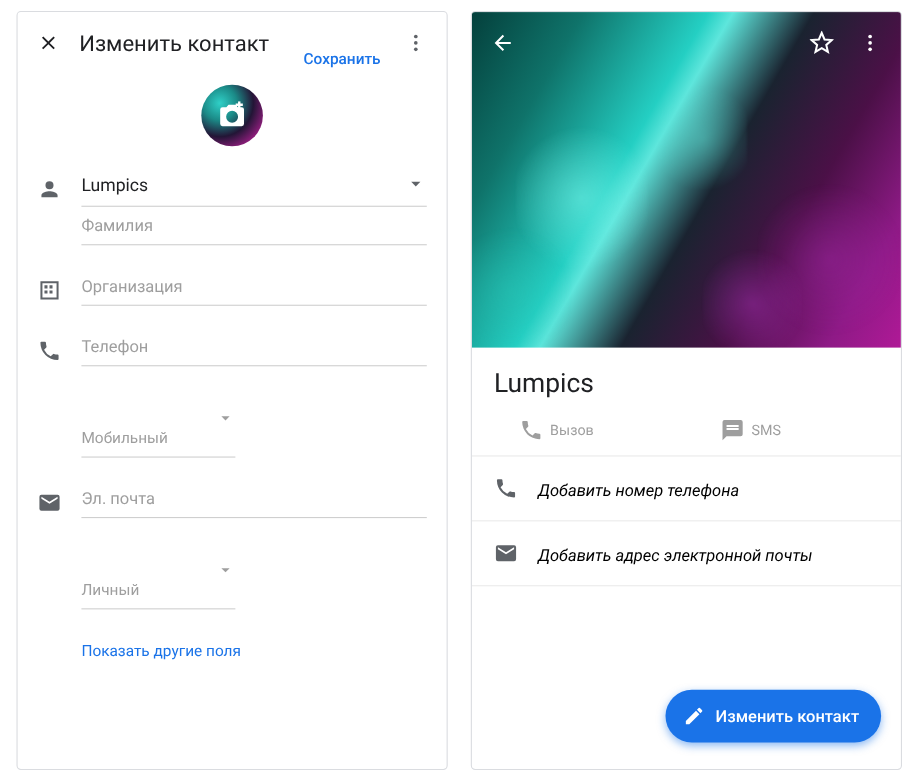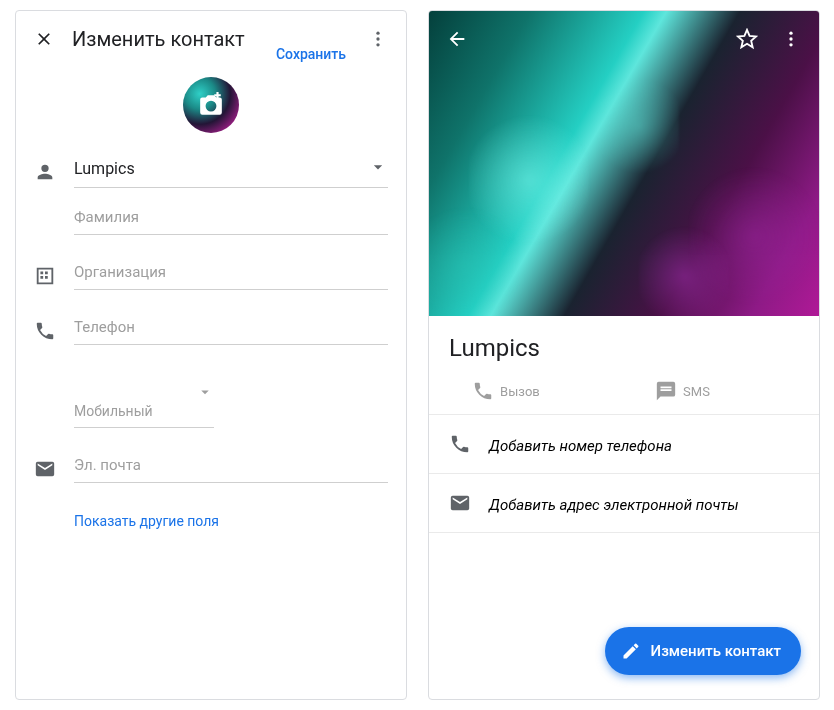--- a/index.html
+++ b/index.html
@@ -20,21 +20,21 @@
     background:radial-gradient(circle at 30% 30%,#2fd0c7 0%,#1b8a87 28%,#231536 55%,#8a1d79 78%,#c21ea1 100%);overflow:hidden;}
   .avatar svg{position:absolute;left:50%;top:50%;transform:translate(-50%,-50%);}
 
   .form{padding:0 18px 0 18px;}
   .row{display:flex;align-items:flex-start;margin-bottom:24px;}
   .rowicon{width:40px;display:flex;justify-content:flex-start;padding-top:6px;color:#5f6368;}
   .rowbody{flex:1;}
   .field{border-bottom:1px solid #cfcfcf;padding:4px 0 8px;position:relative;}
   .field .val{font-size:16px;color:#202124;min-height:20px;}
   .field .ph{font-size:15px;color:#9e9e9e;}
-  .field+.field{margin-top:16px;}
+  .field+.field{margin-top:4px;}
   .chev{position:absolute;right:0;top:2px;color:#5f6368;}
   .sel{margin-top:20px;display:flex;align-items:center;border-bottom:1px solid #cfcfcf;width:140px;padding:0 0 8px;}
   .sel span{font-size:14px;color:#9e9e9e;flex:1;margin-top:38px;}
   .sel svg{color:#9e9e9e;}
   .more{font-size:14px;color:#1a73e8;font-weight:400;padding:6px 0 0 58px;}
 
   
   .hero{height:305px;position:relative;
     background:linear-gradient(120deg,#04403c 0%,#0f736a 18%,#24cfc3 38%,#5ee6dc 42%,#1a2330 55%,#4b1047 72%,#8e1a86 88%,#b01997 100%);overflow:hidden;}
   .hero .hdr{position:absolute;top:0;left:0;right:0;}
@@ -148,20 +148,26 @@
     <div class="row">
       <div class="rowicon">
         <svg width="22" height="22" viewBox="0 0 24 24">
               <path fill="currentColor" d="M20 4H4a2 2 0 0 0-2 2v12a2 2 0 0 0 2 2h16a2 2 0 0 0 2-2V6a2 2 0 0 0-2-2Zm0 4-8 5-8-5V6l8 5 8-5Z"></path>
             </svg>
       </div>
       <div class="rowbody">
         <div class="field">
           <div class="ph">Эл. почта</div>
         </div>
+        <div class="sel">
+          <span>Личный</span>
+          <svg width="18" height="18" viewBox="0 0 24 24">
+                <path fill="currentColor" d="M7 10l5 5 5-5z"></path>
+              </svg>
+        </div>
       </div>
     </div>
   </div>
 
   <div class="more">Показать другие поля</div>
 </div>
 
 <div class="phone right">
   <div class="hero">
     <div class="droid d1"></div>

